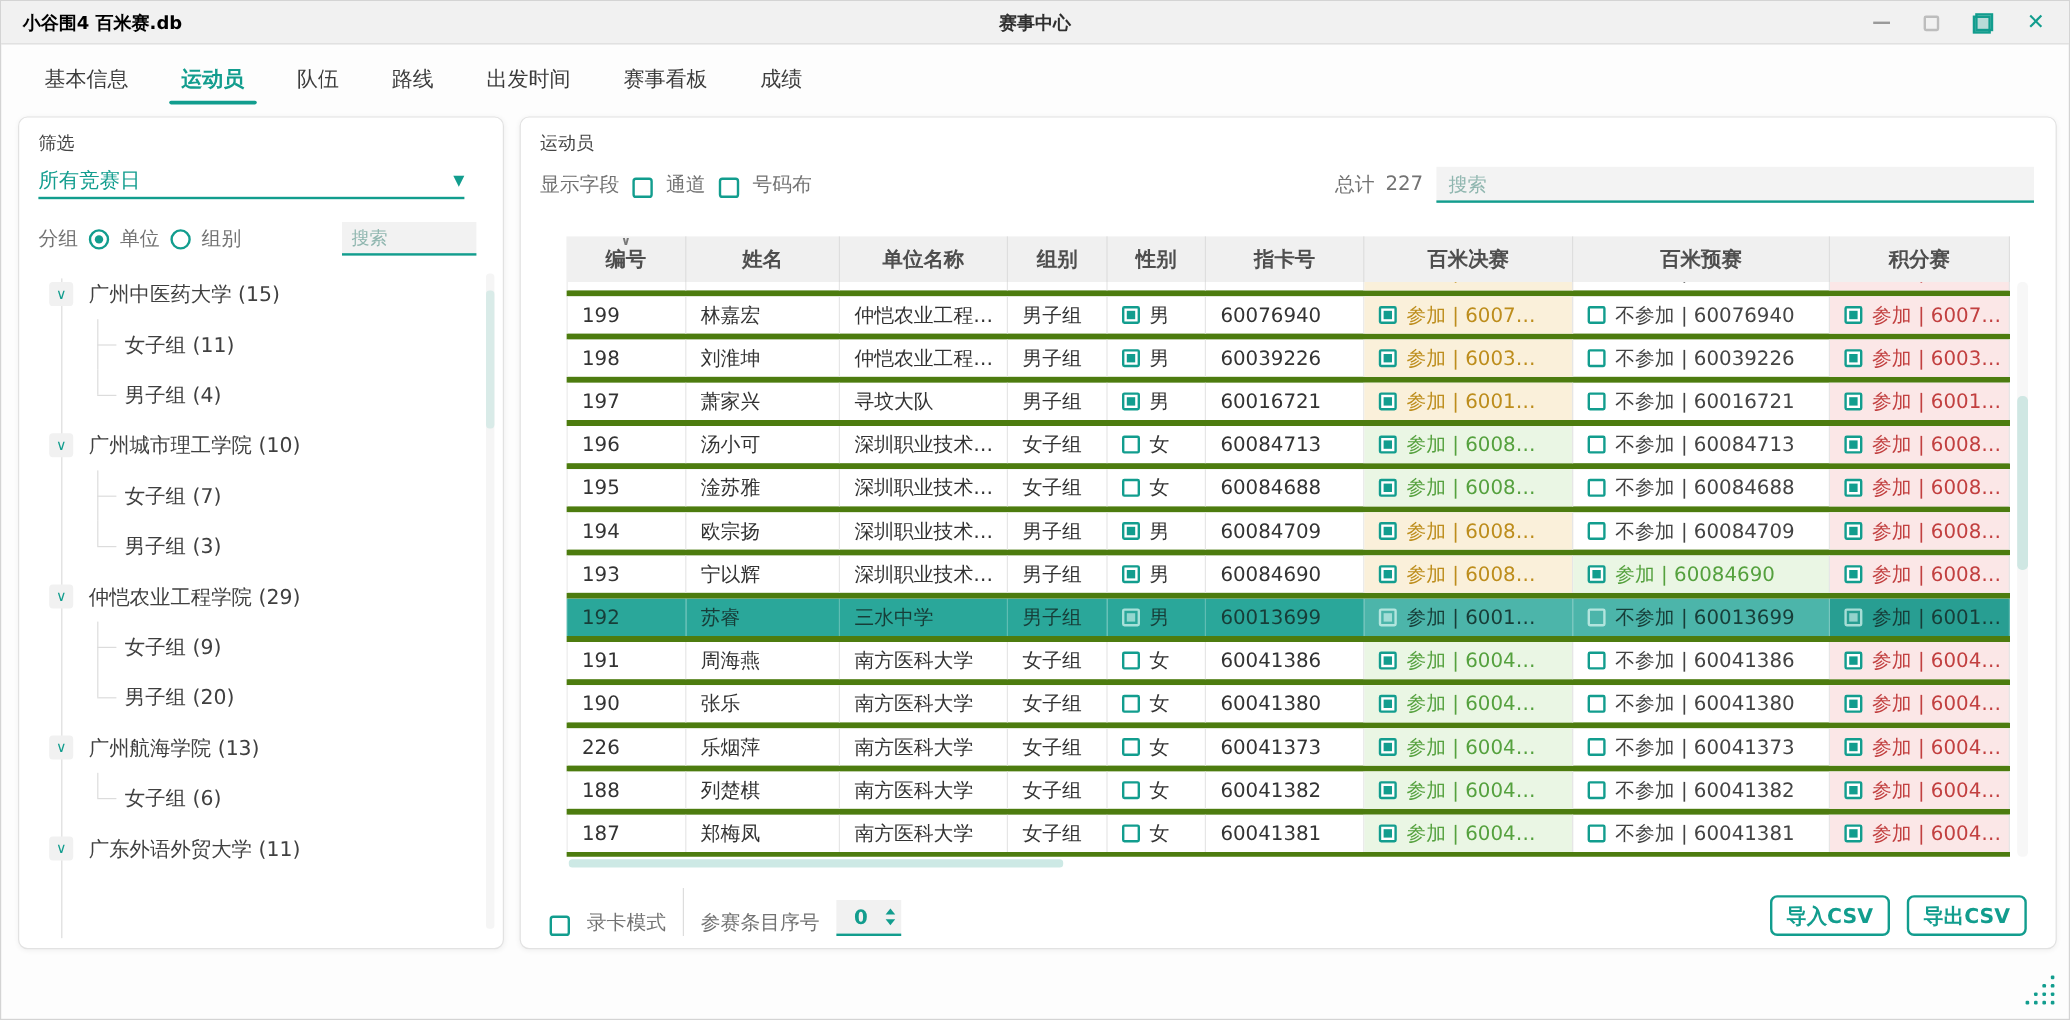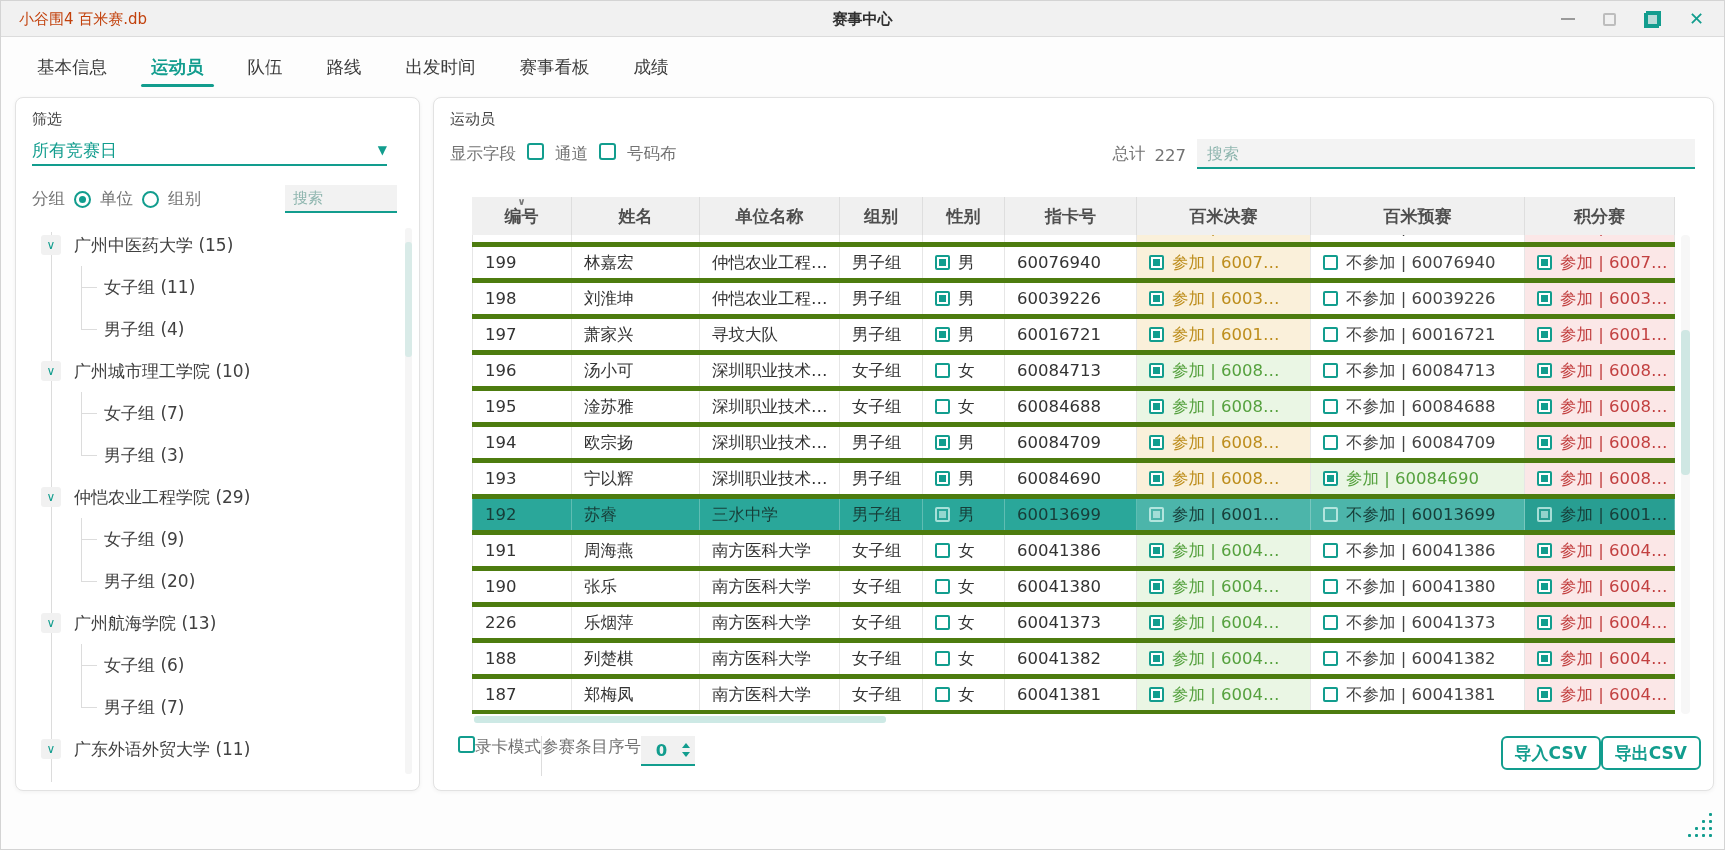--- a/index.html
+++ b/index.html
@@ -2,21 +2,21 @@
 <html style="--accent: #129d8e; --selection: #2aa79a;"><head>
 <meta charset="utf-8">
 <style>
   *{margin:0;padding:0;box-sizing:border-box}
   html,body{width:1725px;height:850px}
   body{position:relative;font-family:"DejaVu Sans","Liberation Sans",sans-serif;background:#fff;overflow:hidden}
   .window{position:absolute;inset:0;border:1px solid #d4d4d4;background:#fdfdfd}
 
   
   .titlebar{position:absolute;top:0;left:0;right:0;height:36px;background:#f1f1f1;border-bottom:1px solid #dcdcdc}
-  .tb-left{position:absolute;left:18px;top:0;line-height:36px;font-size:15px;color:#c2410c;font-weight:400}
+  .tb-left{position:absolute;left:18px;top:0;line-height:36px;font-size:15px;color:#000000;font-weight:700}
   .tb-center{position:absolute;left:50%;transform:translateX(-50%);top:0;line-height:36px;font-size:15px;color:#2f2f2f;font-weight:600}
   .tb-controls{position:absolute;right:20px;top:0;height:36px;display:flex;align-items:center;gap:28px}
   .wc{cursor:pointer;display:block}
   .wc-min{width:14px;height:2px;background:#9a9a9a}
   .wc-max{width:13px;height:13px;border:2px solid #bdbdbd;border-radius:2px}
   .wc-dup{position:relative;width:17px;height:17px}
   .wc-dup::after{content:"";position:absolute;right:0;top:0;width:11px;height:11px;border:2px solid var(--accent)}
   .wc-dup::before{content:"";position:absolute;left:0;bottom:0;width:11px;height:11px;border:2px solid var(--accent);background:rgba(18,157,142,.25);z-index:1}
   .wc-close{color:var(--accent);font-size:18px;line-height:1;font-weight:700}
 
@@ -51,21 +51,21 @@
   .tchild{height:42px;display:flex;align-items:center;padding-left:80px;position:relative;cursor:pointer}
   .tchild::before{content:"";position:absolute;left:57px;top:50%;width:16px;height:1px;background:#dcdcdc}
   .tchild::after{content:"";position:absolute;left:57px;top:0;bottom:0;width:1px;background:#dcdcdc}
   .tchild:last-child::after{bottom:50%}
   .tree-sb{position:absolute;top:130px;right:7px;width:7px;bottom:16px;background:#f5f5f5;border-radius:3px}
   .tree-sb-thumb{position:absolute;top:14px;left:0;width:7px;height:115px;background:#d9ebe8;border-radius:3px;cursor:pointer}
 
   
   .ath-controls{position:absolute;top:40px;left:16px;right:18px;height:32px;display:flex;align-items:center;gap:11px}
   .checkbox{width:17px;height:17px;border:2px solid var(--accent);border-radius:3px;background:#fff;position:relative;flex:none;cursor:pointer}
-  .total-wrap{margin-left:auto;display:flex;align-items:flex-end;gap:9px}
+  .total-wrap{margin-left:auto;display:flex;align-items:flex-start;gap:9px}
   .search-lg{width:498px;height:30px;background:#f3f3f3;border:none;border-bottom:2px solid var(--accent);font-size:16px;padding:0 10px;color:#333;font-family:inherit}
 
   
   .table{position:absolute;left:38px;top:99px;width:1203px}
   .thead,.trow{display:grid;grid-template-columns:100px 128px 140px 83px 82px 132px 174px 214px 150px}
   .thead{height:38px;background:#f0f0f0}
   .th{display:flex;align-items:center;justify-content:center;font-size:17px;font-weight:600;color:#4e4e4e;border-right:1px solid #dedede;position:relative}
   .sortmark{position:absolute;top:0;left:50%;transform:translateX(-50%);font-size:10px;color:#777;line-height:10px}
   .tbody{height:479px;overflow:hidden;position:relative;background:#fff}
   .trow{height:36px;border-bottom:5px solid #4d7c0f;background:#fff;cursor:pointer}
@@ -82,21 +82,21 @@
   .trow.sel .cell .ptext{color:#173d38}
   .trow.sel .cell.ov-light{background-image:linear-gradient(rgba(255,255,255,.16),rgba(255,255,255,.16))}
   .trow.sel .cell.ov-dark{background-image:linear-gradient(rgba(0,0,0,.05),rgba(0,0,0,.05))}
   .trow.sel .cb{border-color:rgba(235,255,251,.65);background:transparent}
   .trow.sel .cb.checked::after{background:rgba(235,255,251,.55)}
   .vscroll{position:absolute;left:1247px;top:137px;width:9px;height:479px;background:#f7f7f7;border-radius:4px}
   .vscroll-thumb{position:absolute;left:0;top:95px;width:9px;height:145px;background:#cfe7e3;border-radius:4px;cursor:pointer}
   .hscroll{position:absolute;left:40px;top:618px;width:412px;height:7px;background:#cde9e5;border-radius:3px;cursor:pointer}
 
   
-  .foot{position:absolute;left:24px;right:12px;bottom:10px;height:44px;display:flex;align-items:flex-start;}
+  .foot{position:absolute;left:24px;right:24px;bottom:10px;height:44px;display:flex;align-items:flex-end;gap:14px}
   .vdiv{width:1px;height:40px;background:#ddd}
   .spin{width:54px;height:30px;background:#f1f1f1;border-bottom:2px solid var(--accent);display:flex;align-items:center}
   .spin-val{flex:1;text-align:center;color:var(--accent);font-size:16.5px;font-weight:600}
   .spin-arrows{display:flex;flex-direction:column;gap:4px;padding-right:5px}
   .spin-arrows span{width:0;height:0;border-left:4px solid transparent;border-right:4px solid transparent;display:block;cursor:pointer}
   .arr-up{border-bottom:5px solid var(--accent)}
   .arr-down{border-top:5px solid var(--accent)}
   .btn{height:34px;padding:0 12px;border:2px solid var(--accent);border-radius:6px;background:#fff;color:var(--accent);font-size:17px;font-weight:600;display:flex;align-items:center;cursor:pointer;font-family:inherit}
   .btn.first{margin-left:auto}
 
@@ -187,42 +187,39 @@
           </div>
         </div>
         <div class="tnode">
           <div class="tparent">
             <span class="chev">∨</span>
             <span class="tlabel">广州航海学院 (13)</span>
           </div>
           <div class="tchild">
             <span class="tlabel">女子组 (6)</span>
           </div>
-          <div class="tchild">
-            <span class="tlabel">男子组 (7)</span>
-          </div>
         </div>
         <div class="tnode">
           <div class="tparent">
             <span class="chev">∨</span>
             <span class="tlabel">广东外语外贸大学 (11)</span>
           </div>
         </div>
       </div>
     <div class="tree-sb">
       <div class="tree-sb-thumb"></div>
     </div>
   </div>
 
   <div class="card right-card">
     <div class="panel-title">运动员</div>
 
     <div class="ath-controls">
       <span class="lbl">显示字段</span>
-      <span id="field-checks" style="display:flex;align-items:flex-start;gap:11px">
+      <span id="field-checks" style="display:flex;align-items:flex-end;gap:11px">
           <span class="checkbox"></span>
           <span class="lbl">通道</span>
           <span class="checkbox"></span>
           <span class="lbl">号码布</span>
         </span>
       <span class="total-wrap">
         <span class="lbl">总计</span>
         <span class="lbl">227</span>
       </span>
       <input class="search-lg" placeholder="搜索" style="">

